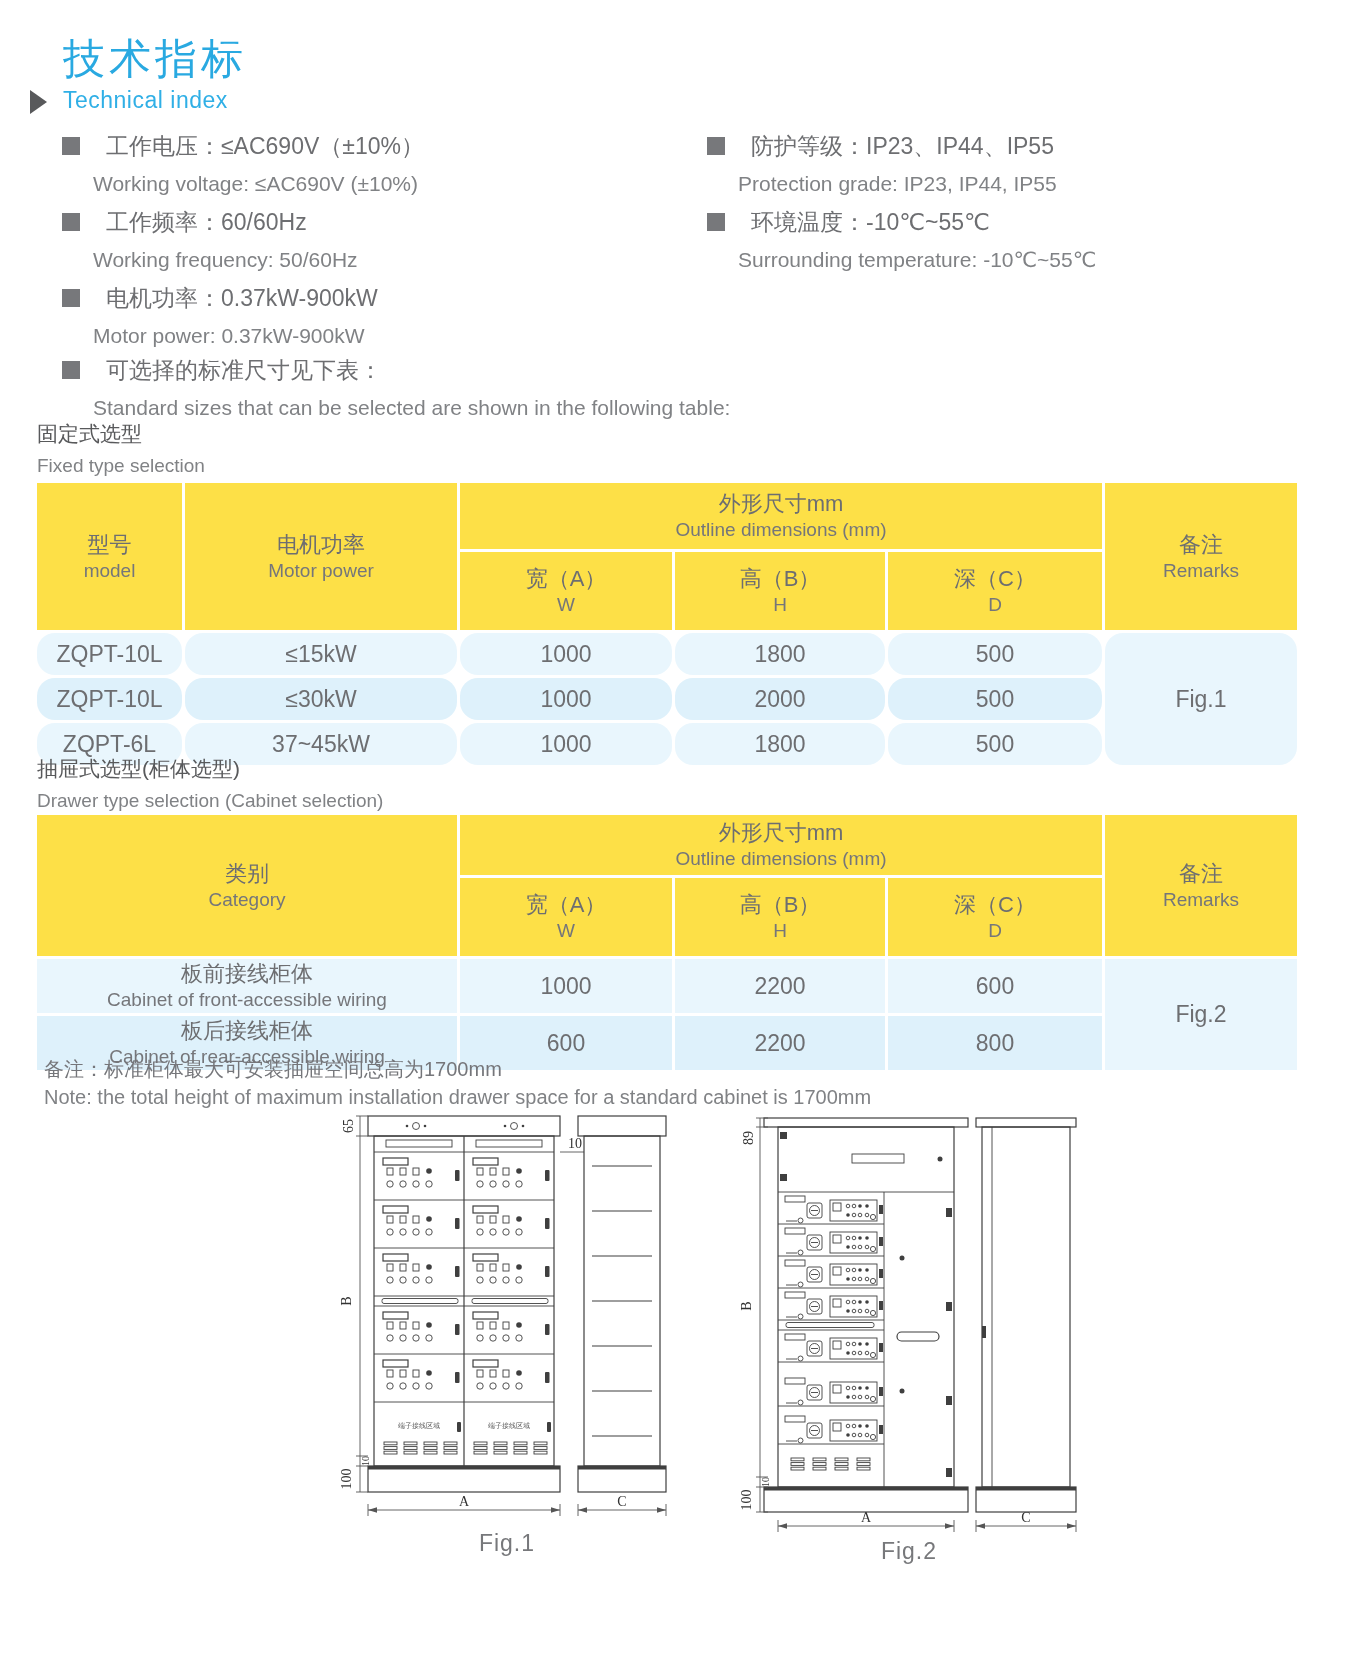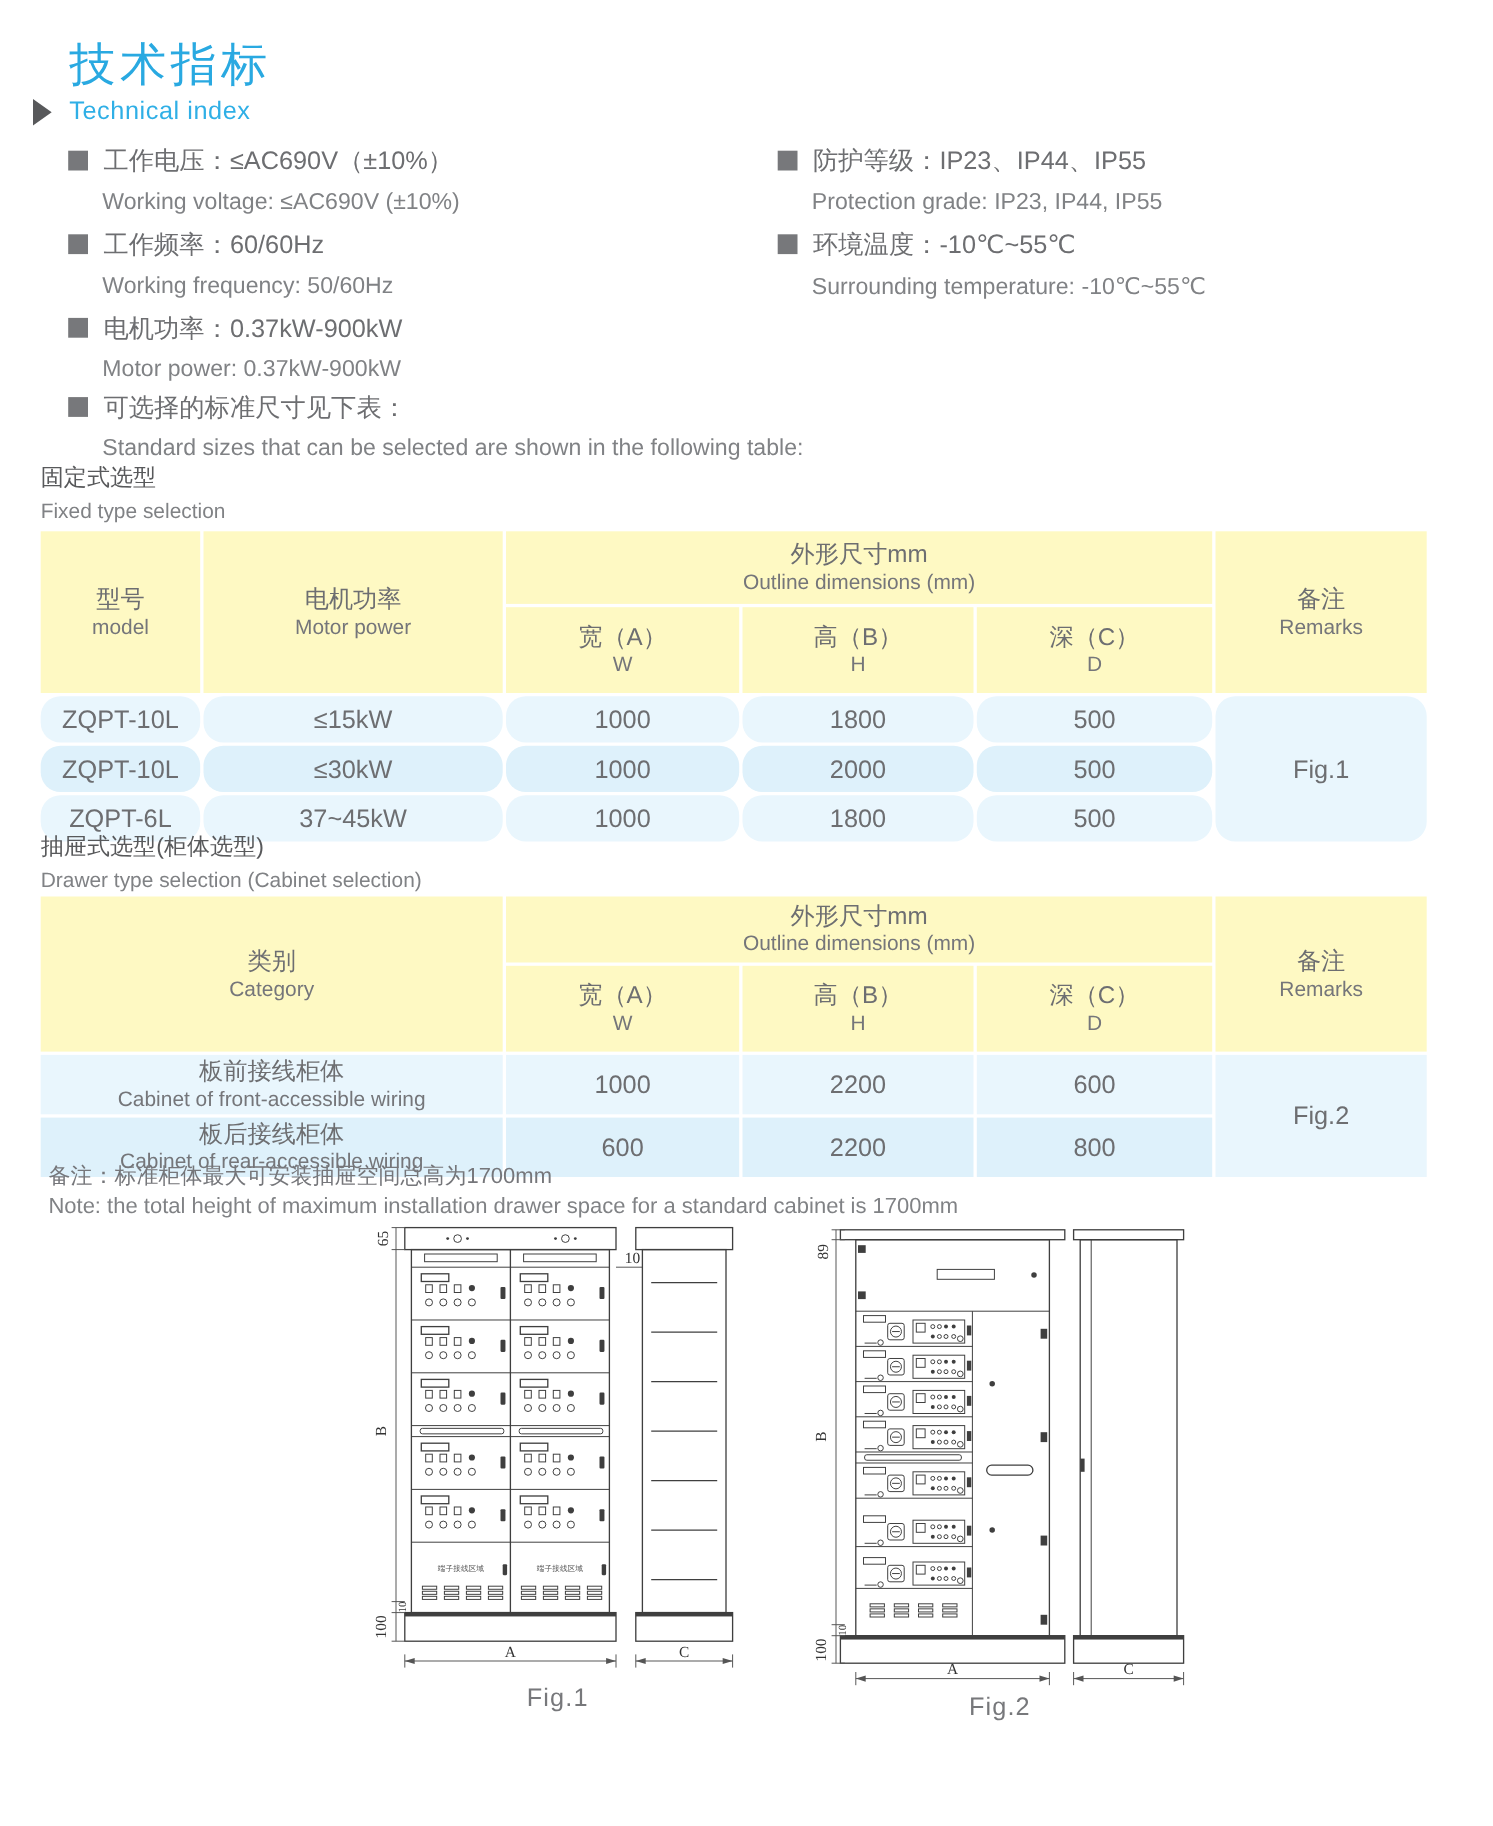--- a/index.html
+++ b/index.html
@@ -9,35 +9,35 @@
   
   #doc-header{top:36px;left:30px;display:flex;align-items:flex-end;}
   .tri{width:0;height:0;border-left:17px solid #58595b;border-top:12px solid transparent;
        border-bottom:12px solid transparent;margin-top:12px;}
   .title-wrap{margin-left:16px;}
   .title-zh{font-size:42px;color:#29a9e1;letter-spacing:4px;line-height:46px;}
   .title-en{font-size:23px;color:#2fafe6;margin-top:5px;letter-spacing:0.5px;}
   
   #specs{top:127px;left:62px;width:1250px;display:grid;grid-template-columns:645px 1fr;}
   .spec-item{margin:0;}
-  .zh-line{display:flex;align-items:center;gap:14px;height:38px;font-size:23px;color:#6d6e71;}
+  .zh-line{display:flex;align-items:center;gap:26px;height:38px;font-size:23px;color:#6d6e71;}
   .bullet{width:18px;height:18px;background:#77787b;flex:0 0 auto;}
   .en-line{height:38px;display:flex;align-items:center;font-size:21px;color:#808285;margin-left:31px;}
   #select-note{top:351px;left:62px;}
   
   .section-heading .hzh{font-size:21px;color:#58595b;text-underline-offset:5px;}
   .section-heading .hen{font-size:19px;color:#808285;margin-top:7px;}
   #sh1{top:420px;left:37px;}
   #sh2{top:755px;left:37px;}
   
   table{border-collapse:separate;border-spacing:3px;table-layout:fixed;}
   #table1{top:480px;left:34px;}
   #table2{top:812px;left:34px;}
   th,td{text-align:center;vertical-align:middle;font-weight:normal;padding:0;}
-  thead th{background:#fef9c3;color:#6d6e71;}
+  thead th{background:#fde047;color:#6d6e71;}
   .zh{font-size:22px;line-height:28px;}
   .en{font-size:19px;line-height:24px;color:#75767a;text-align:center;}
   #table1 thead tr.h1 th{height:66px;}
   #table1 thead tr.h2 th{height:78px;}
   #table1 tbody td{height:42px;font-size:23px;border-radius:18px;}
   #table2 thead tr.h1 th{height:60px;}
   #table2 thead tr.h2 th{height:78px;}
   #table2 tbody td{height:54px;font-size:23px;}
   tbody tr.r1 td{background:#e9f6fd;}
   tbody tr.r2 td{background:#def1fb;}

